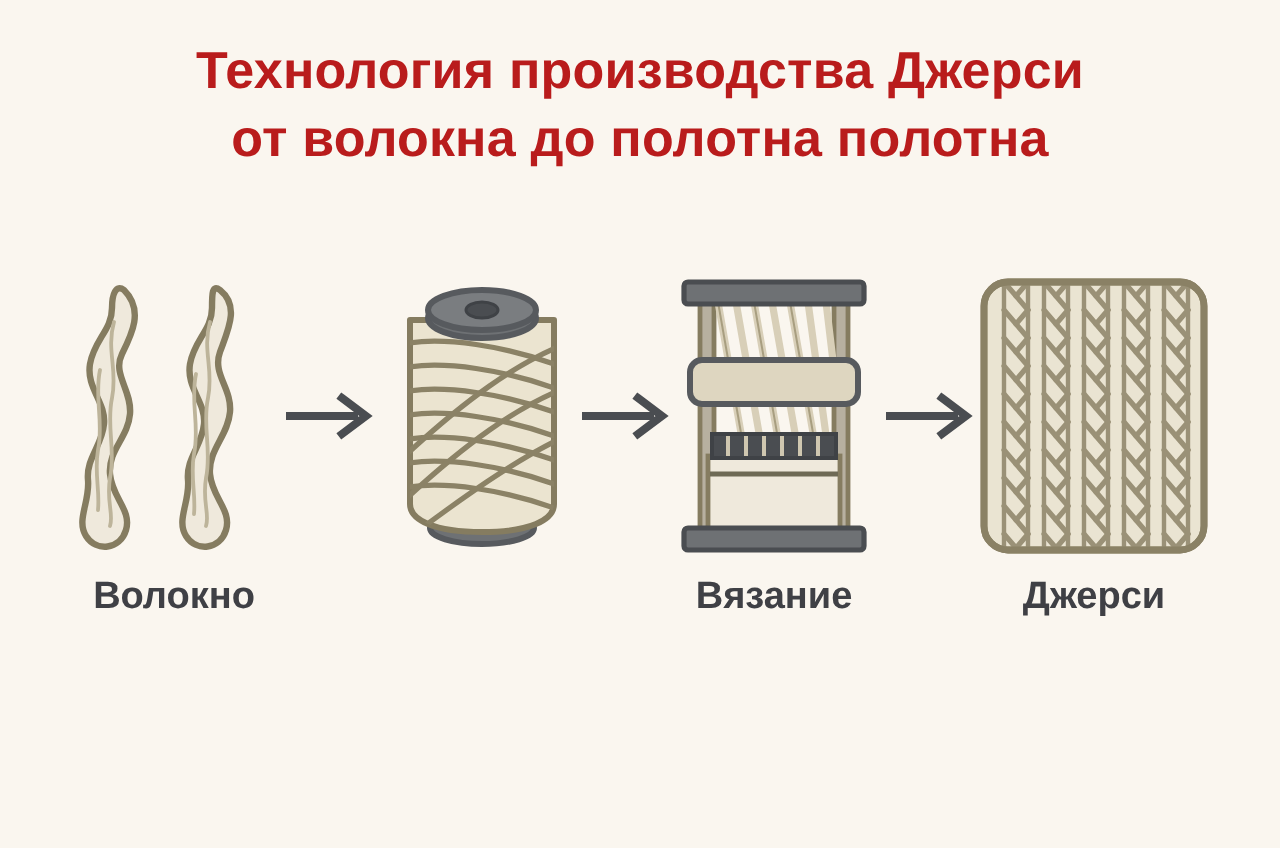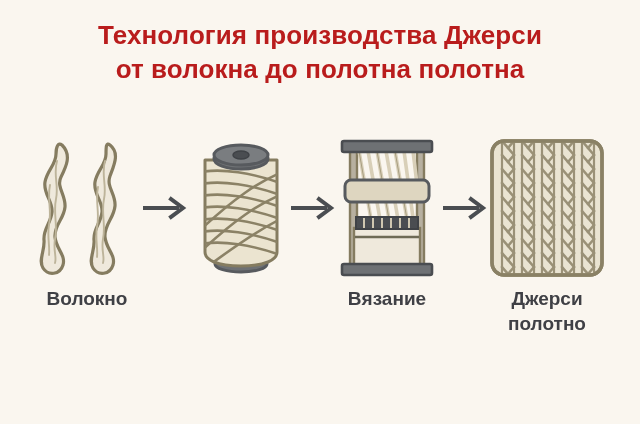--- a/index.html
+++ b/index.html
@@ -252,17 +252,16 @@
 
   <div class="labels">
     <div class="label label-fiber">
       <span>Волокно</span>
     </div>
     <div class="label label-knit">
       <span>Вязание</span>
     </div>
     <div class="label label-fabric">
       <span>Джерси</span>
-      <span>полотно</span>
     </div>
   </div>
 
 </div>
 
 </body></html>

